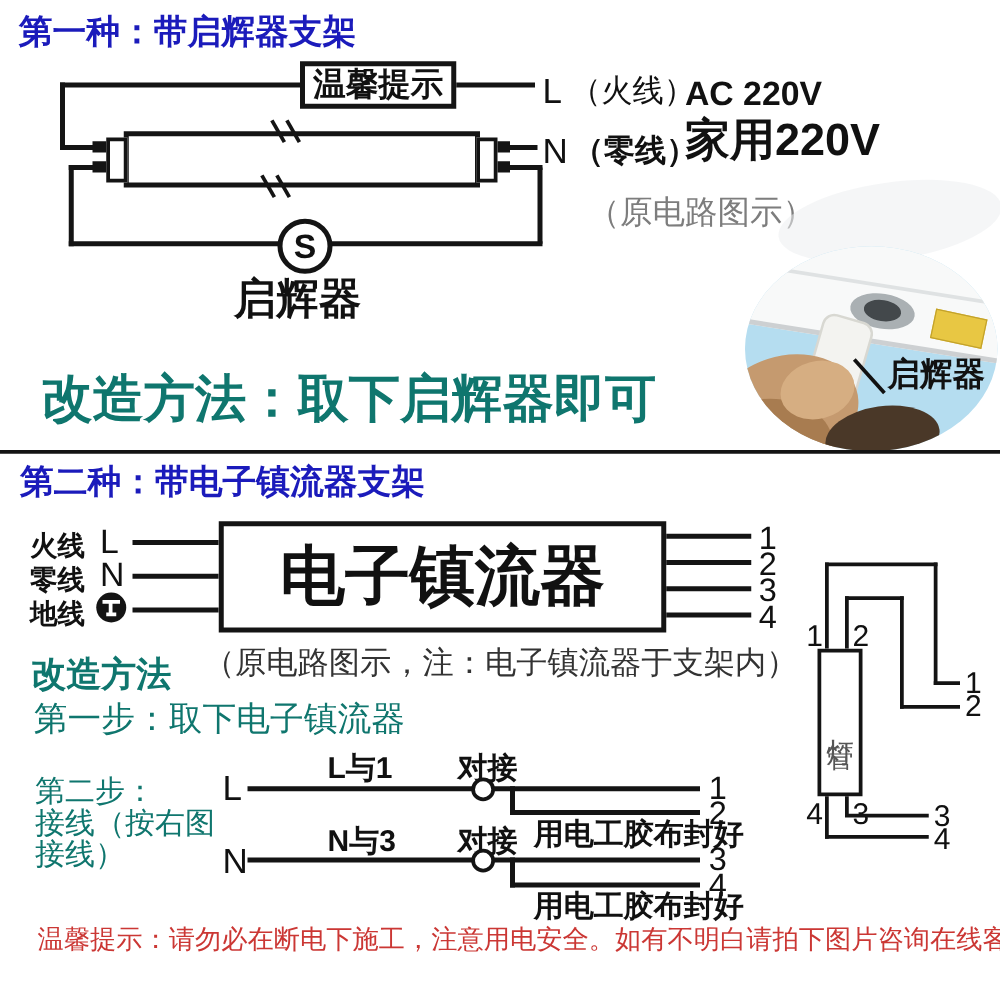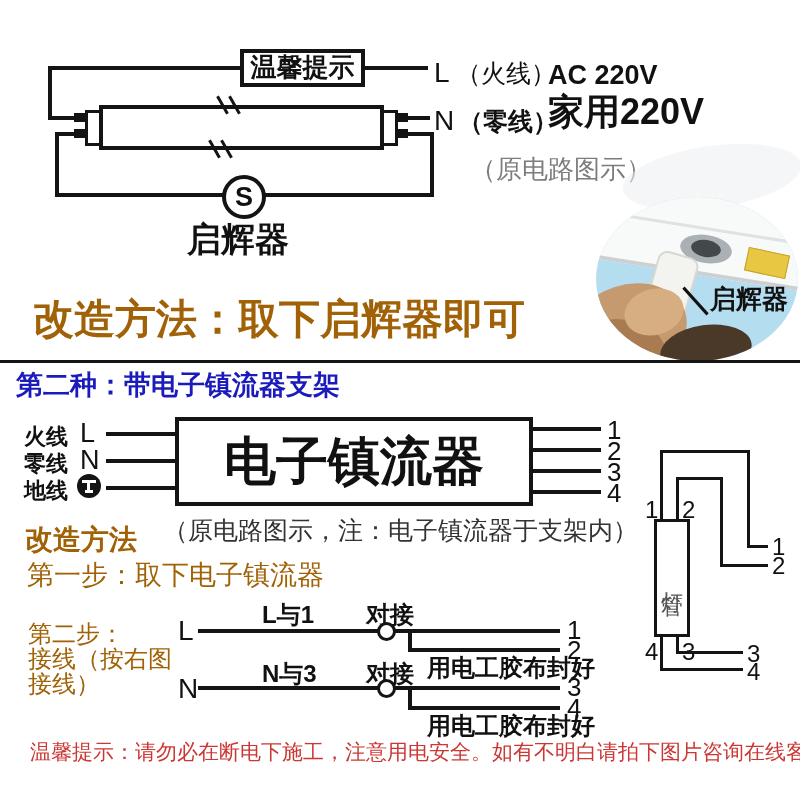--- a/index.html
+++ b/index.html
@@ -1,21 +1,21 @@
 <!DOCTYPE html>
 <html><head>
 <meta charset="utf-8">
 <style>
   html,body{margin:0;padding:0;background:#fff;}
   .canvas{position:relative;width:800px;height:800px;background:#fff;overflow:hidden;
           font-family:"Liberation Sans","DejaVu Sans",sans-serif;color:#111;}
   .t{position:absolute;white-space:nowrap;line-height:1.15;}
   .w{position:absolute;background:#141414;}
   .blue{color:#1b1bbb;font-weight:bold;font-size:27px;}
-  .red{color:#a16207;}
+  .red{color:#0f766e;}
   .box{position:absolute;border:4px solid #141414;background:#fff;box-sizing:border-box;
        display:flex;align-items:center;justify-content:center;}
   .brk{position:absolute;width:3px;height:20px;background:#141414;transform:rotate(-30deg);}
   .scircle{position:absolute;left:222px;top:175px;width:44px;height:44px;border:4px solid #141414;
            border-radius:50%;background:#fff;box-sizing:border-box;display:flex;align-items:center;
            justify-content:center;font-size:27px;font-weight:bold;}
   .joint{position:absolute;width:19px;height:19px;border:3px solid #141414;border-radius:50%;
          background:#fff;box-sizing:border-box;}
   .gicon{position:absolute;width:24px;height:24px;border-radius:50%;background:#141414;}
   .gicon i{position:absolute;background:#fff;display:block;}
@@ -28,20 +28,21 @@
   .halo{position:absolute;left:622px;top:146px;width:180px;height:62px;background:#eceff0;
         border-radius:50%;transform:rotate(-8deg);opacity:.55;}
   .vtext{writing-mode:vertical-rl;text-orientation:upright;letter-spacing:4px;}
   .divider{position:absolute;left:0;top:360px;width:800px;height:3px;background:#141414;}
 </style>
 </head>
 <body>
 
 <div class="canvas">
 
+  <div class="t blue" style="left:15px;top:10px;">第一种：带启辉器支架</div>
 
   <i class="w" style="left:48px;top:66px;width:192px;height:4px;"></i>
   <i class="w" style="left:364px;top:66px;width:64px;height:4px;"></i>
   <i class="w" style="left:48px;top:66px;width:4px;height:54px;"></i>
   <i class="w" style="left:48px;top:116px;width:30px;height:4px;"></i>
   <i class="w" style="left:55px;top:132px;width:24px;height:4px;"></i>
   <i class="w" style="left:55px;top:132px;width:4px;height:65px;"></i>
   <i class="w" style="left:55px;top:193px;width:379px;height:4px;"></i>
   <i class="w" style="left:430px;top:134px;width:4px;height:61px;"></i>
   <i class="w" style="left:404px;top:132px;width:30px;height:4px;"></i>

